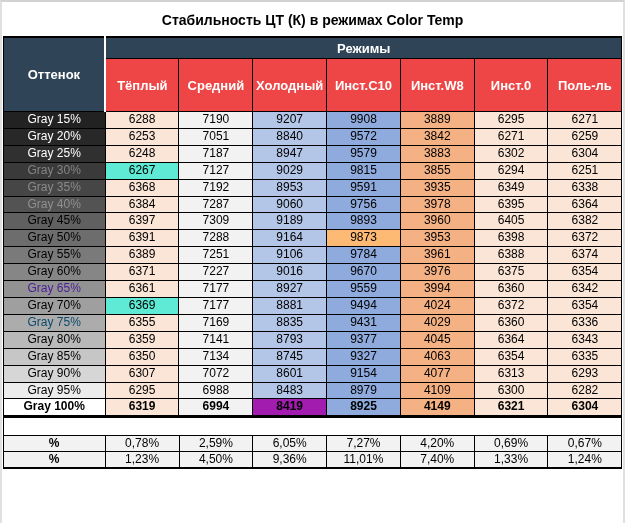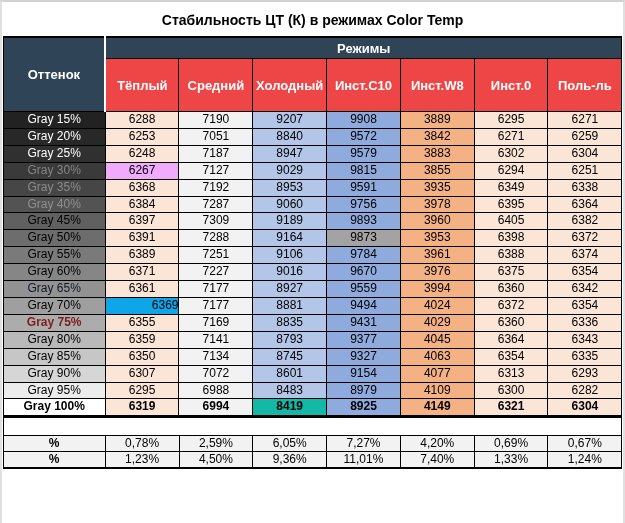--- a/index.html
+++ b/index.html
@@ -89,21 +89,21 @@
         <td style="background: rgb(251, 229, 214);">6248</td>
         <td style="background: rgb(242, 242, 242);">7187</td>
         <td style="background: rgb(180, 198, 231);">8947</td>
         <td style="background: rgb(143, 170, 220);">9579</td>
         <td style="background: rgb(244, 177, 131);">3883</td>
         <td style="background: rgb(251, 229, 214);">6302</td>
         <td style="background: rgb(251, 229, 214);">6304</td>
       </tr>
       <tr>
         <th style="background: rgb(58, 58, 58); color: rgb(132, 132, 132);">Gray 30%</th>
-        <td style="background: #f0abfc; margin-top: 40px;">6267</td>
+        <td style="background: #5eead4; margin-top: 40px;">6267</td>
         <td style="background: rgb(242, 242, 242);">7127</td>
         <td style="background: rgb(180, 198, 231);">9029</td>
         <td style="background: rgb(143, 170, 220);">9815</td>
         <td style="background: rgb(244, 177, 131);">3855</td>
         <td style="background: rgb(251, 229, 214);">6294</td>
         <td style="background: rgb(251, 229, 214);">6251</td>
       </tr>
       <tr>
         <th style="background: rgb(70, 70, 70); color: rgb(139, 139, 139);">Gray 35%</th>
         <td style="background: rgb(251, 229, 214);">6368</td>
@@ -132,21 +132,21 @@
         <td style="background: rgb(143, 170, 220);">9893</td>
         <td style="background: rgb(244, 177, 131);">3960</td>
         <td style="background: rgb(251, 229, 214);">6405</td>
         <td style="background: rgb(251, 229, 214);">6382</td>
       </tr>
       <tr>
         <th style="background: rgb(109, 109, 109); color: rgb(0, 0, 0);">Gray 50%</th>
         <td style="background: rgb(251, 229, 214);">6391</td>
         <td style="background: rgb(242, 242, 242);">7288</td>
         <td style="background: rgb(180, 198, 231);">9164</td>
-        <td style="background: #a3a3a3;">9873</td>
+        <td style="background: #fdba74;">9873</td>
         <td style="background: rgb(244, 177, 131);">3953</td>
         <td style="background: rgb(251, 229, 214);">6398</td>
         <td style="background: rgb(251, 229, 214);">6372</td>
       </tr>
       <tr>
         <th style="background: rgb(122, 122, 122); color: rgb(0, 0, 0);">Gray 55%</th>
         <td style="background: rgb(251, 229, 214);">6389</td>
         <td style="background: rgb(242, 242, 242);">7251</td>
         <td style="background: rgb(180, 198, 231);">9106</td>
         <td style="background: rgb(143, 170, 220);">9784</td>
@@ -158,41 +158,41 @@
         <th style="background: rgb(134, 134, 134); color: rgb(0, 0, 0);">Gray 60%</th>
         <td style="background: rgb(251, 229, 214);">6371</td>
         <td style="background: rgb(242, 242, 242);">7227</td>
         <td style="background: rgb(180, 198, 231);">9016</td>
         <td style="background: rgb(143, 170, 220); text-align: center;">9670</td>
         <td style="background: rgb(244, 177, 131);">3976</td>
         <td style="background: rgb(251, 229, 214);">6375</td>
         <td style="background: rgb(251, 229, 214);">6354</td>
       </tr>
       <tr>
-        <th style="background: rgb(146, 146, 146); color: #0f172a;">Gray 65%</th>
+        <th style="background: rgb(146, 146, 146); color: #4c1d95;">Gray 65%</th>
         <td style="background: rgb(251, 229, 214);">6361</td>
         <td style="background: rgb(242, 242, 242);">7177</td>
         <td style="background: rgb(180, 198, 231);">8927</td>
         <td style="background: rgb(143, 170, 220);">9559</td>
         <td style="background: rgb(244, 177, 131);">3994</td>
         <td style="background: rgb(251, 229, 214);">6360</td>
         <td style="background: rgb(251, 229, 214); margin-top: 40px;">6342</td>
       </tr>
       <tr>
         <th style="background: rgb(159, 159, 159); color: rgb(0, 0, 0);">Gray 70%</th>
-        <td style="background: #0ea5e9; text-align: right;">6369</td>
+        <td style="background: #5eead4;">6369</td>
         <td style="background: rgb(242, 242, 242);">7177</td>
         <td style="background: rgb(180, 198, 231);">8881</td>
         <td style="background: rgb(143, 170, 220);">9494</td>
         <td style="background: rgb(244, 177, 131);">4024</td>
         <td style="background: rgb(251, 229, 214);">6372</td>
         <td style="background: rgb(251, 229, 214);">6354</td>
       </tr>
       <tr>
-        <th style="background: rgb(172, 172, 172); color: #7f1d1d; font-weight: bold;">Gray 75%</th>
+        <th style="background: rgb(172, 172, 172); color: #0c4a6e;">Gray 75%</th>
         <td style="background: rgb(251, 229, 214);">6355</td>
         <td style="background: rgb(242, 242, 242);">7169</td>
         <td style="background: rgb(180, 198, 231);">8835</td>
         <td style="background: rgb(143, 170, 220);">9431</td>
         <td style="background: rgb(244, 177, 131);">4029</td>
         <td style="background: rgb(251, 229, 214);">6360</td>
         <td style="background: rgb(251, 229, 214);">6336</td>
       </tr>
       <tr>
         <th style="background: rgb(185, 185, 185); color: rgb(0, 0, 0);">Gray 80%</th>
@@ -231,21 +231,21 @@
         <td style="background: rgb(180, 198, 231);">8483</td>
         <td style="background: rgb(143, 170, 220);">8979</td>
         <td style="background: rgb(244, 177, 131);">4109</td>
         <td style="background: rgb(251, 229, 214);">6300</td>
         <td style="background: rgb(251, 229, 214);">6282</td>
       </tr>
       <tr class="bold last">
         <th style="background: rgb(255, 255, 255); color: rgb(0, 0, 0); font-weight: bold;">Gray 100%</th>
         <td style="background: rgb(251, 229, 214);">6319</td>
         <td style="background: rgb(242, 242, 242);">6994</td>
-        <td style="background: #14b8a6;">8419</td>
+        <td style="background: #a21caf;">8419</td>
         <td style="background: rgb(143, 170, 220);">8925</td>
         <td style="background: rgb(244, 177, 131);">4149</td>
         <td style="background: rgb(251, 229, 214);">6321</td>
         <td style="background: rgb(251, 229, 214);">6304</td>
       </tr>
     </tbody>
 </table>
 
 <div class="gap"></div>
 

